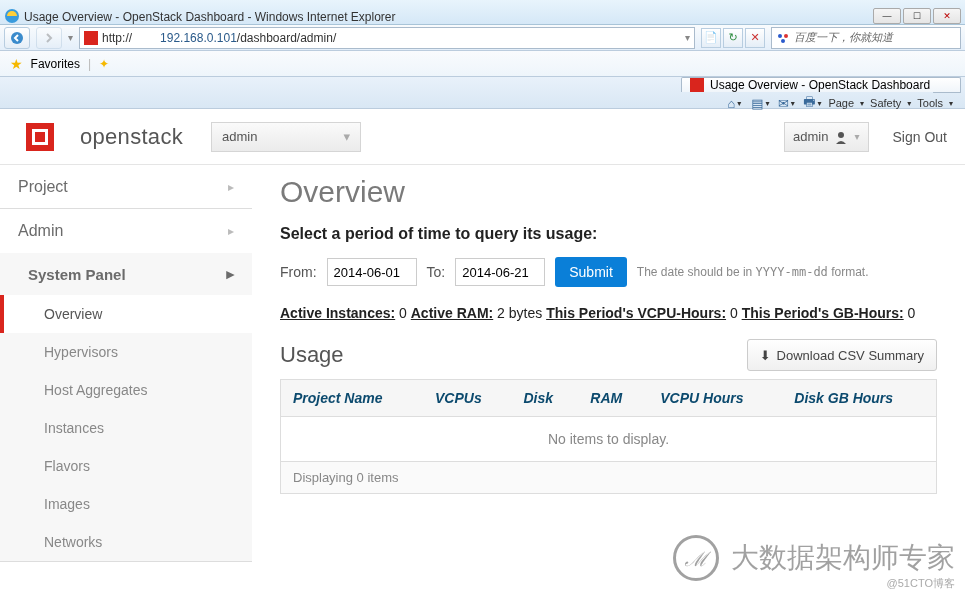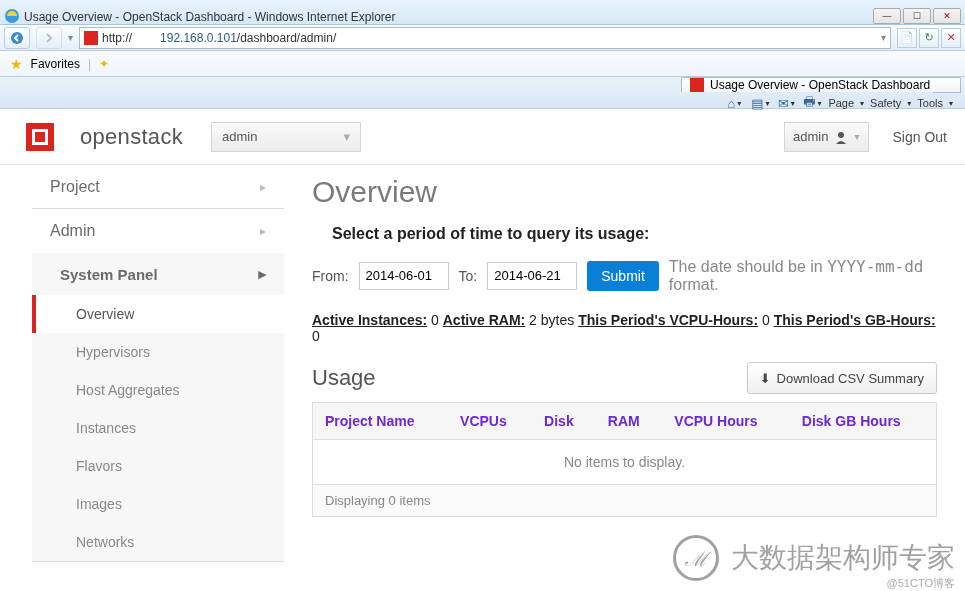--- a/index.html
+++ b/index.html
@@ -37,47 +37,47 @@
 
 .page { display: flex; height: 482px; }
 .topnav { height: 56px; display: flex; align-items: center; padding: 0 18px 0 24px; gap: 18px; border-bottom: 1px solid #e5e5e5; }
 .logo { display: flex; align-items: center; gap: 24px; }
 .logo-text { font-size: 22px; color: #555; letter-spacing: 0.3px; font-weight: normal; font-family: Arial, sans-serif; }
 .tenant-dd { width: 150px; height: 30px; border: 1px solid #d5d5d5; background: linear-gradient(#fafafa,#ebebeb); display: flex; align-items: center; justify-content: space-between; padding: 0 10px; font-size: 13px; color: #555; margin-left: 10px; }
 .right-nav { margin-left: auto; display: flex; align-items: center; gap: 24px; }
 .user-dd { height: 30px; border: 1px solid #d5d5d5; background: linear-gradient(#fafafa,#ebebeb); display: flex; align-items: center; padding: 0 8px; font-size: 13px; color: #555; gap: 6px; }
 .signout { font-size: 14px; color: #555; }
 
-.body-row { display: flex; height: 426px; padding-left: 32px; }
+.body-row { display: flex; height: 426px; }
 .sidebar { width: 252px; }
 .nav-section { border-bottom: 1px solid #ddd; }
 .nav-head { height: 44px; display: flex; align-items: center; justify-content: space-between; padding: 0 18px; font-size: 16px; color: #6b6b6b; font-weight: 500; }
 .nav-head .carat { color: #bbb; font-size: 12px; }
 .nav-sub { background: #f7f7f7; }
 .nav-subhead { height: 42px; display: flex; align-items: center; justify-content: space-between; padding: 0 18px 0 28px; font-size: 15px; font-weight: 700; color: #6b6b6b; }
 .nav-item { height: 38px; display: flex; align-items: center; padding: 0 18px 0 40px; font-size: 14px; color: #888; border-left: 4px solid transparent; }
 .nav-item.active { border-left-color: #d9251d; color: #555; background: #fff; }
 
 .main { flex: 1; padding: 10px 28px 0 28px; overflow: hidden; }
 h1.page-title { font-size: 30px; color: #7a7a7a; font-weight: normal; margin-bottom: 16px; }
 h2.section { font-size: 22px; color: #555; font-weight: normal; margin-bottom: 14px; }
-h3.query-label { font-size: 16px; font-weight: 700; color: #222; margin-bottom: 14px; margin-left: 20px; }
+h3.query-label { font-size: 16px; font-weight: 700; color: #222; margin-bottom: 14px; }
 .form-row { display: flex; align-items: center; gap: 10px; font-size: 14px; color: #555; margin-bottom: 18px; }
 .date-input { width: 90px; height: 28px; border: 1px solid #ccc; padding: 0 6px; font-size: 13px; }
 .submit { height: 30px; padding: 0 14px; background: #0a7fd8; color: #fff; border: none; border-radius: 3px; font-size: 14px; }
-.hint { font-size: 16px; color: #888; }
+.hint { font-size: 12px; color: #888; }
 .hint .fmt { color: #888; font-family: monospace; }
 .stats { font-size: 14px; color: #222; margin-bottom: 18px; }
 .stats b { font-weight: 700; text-decoration: underline; }
 
 .usage-head { display: flex; align-items: center; justify-content: space-between; margin-bottom: 8px; }
 .usage-head h2 { font-size: 22px; color: #555; font-weight: normal; }
 .dl-btn { height: 32px; border: 1px solid #ccc; background: linear-gradient(#fff,#f0f0f0); border-radius: 3px; padding: 0 12px; font-size: 13px; color: #444; display: flex; align-items: center; gap: 6px; }
 table.usage { width: 100%; border-collapse: collapse; border: 1px solid #ddd; font-size: 14px; }
-table.usage th { text-align: left; padding: 10px 12px; background: #f6f6f6; border-bottom: 1px solid #ddd; color: #6d28d9; font-weight: 700; }
+table.usage th { text-align: left; padding: 10px 12px; background: #f6f6f6; border-bottom: 1px solid #ddd; color: #0c4a6e; font-weight: 700; font-style: italic; }
 table.usage td.empty { text-align: center; padding: 14px; color: #888; }
 .tfoot { padding: 8px 12px; color: #888; font-size: 13px; background: #fafafa; border: 1px solid #ddd; border-top: none; }
 
 
 .wm { position: absolute; right: 10px; bottom: 10px; display: flex; align-items: center; gap: 12px; opacity: 0.55; pointer-events: none; }
 .wm-circle { width: 46px; height: 46px; border: 3px solid #555; border-radius: 50%; display: flex; align-items: center; justify-content: center; font-family: Georgia, serif; font-size: 20px; color: #555; font-style: italic; }
 .wm-text { font-size: 28px; color: #555; }
 .wm-sub { position: absolute; right: 10px; bottom: 0; font-size: 11px; color: #aaa; }
 </style>
 </head>
@@ -113,20 +113,28 @@
     <span class="url-icon"></span>
     <span class="url-text">
       <span>http://</span><span class="host">192.168.0.101</span><span>/dashboard/admin/</span>
     </span>
     <span style="margin-left:auto;font-size:10px;color:#888">▾</span>
   </div>
   <div class="nav-icons">
     <div class="nav-ico">📄</div>
     <div class="nav-ico" style="color:#2a8a3a">↻</div>
     <div class="nav-ico" style="color:#c33">✕</div>
+  </div>
+  <div class="search-wrap">
+    <svg class="baidu-ico" viewBox="0 0 14 14">
+        <circle cx="4" cy="5" r="2" fill="#2a5acc"></circle>
+        <circle cx="10" cy="5" r="2" fill="#d33"></circle>
+        <circle cx="7" cy="10" r="2" fill="#2a5acc"></circle>
+      </svg>
+    <span>百度一下，你就知道</span>
   </div>
 </div>
 
 <div class="favbar">
   <span class="star">★</span>
   <span>Favorites</span>
   <span style="color:#bbb">|</span>
   <span style="color:#f5b800">✦</span>
 </div>
 

